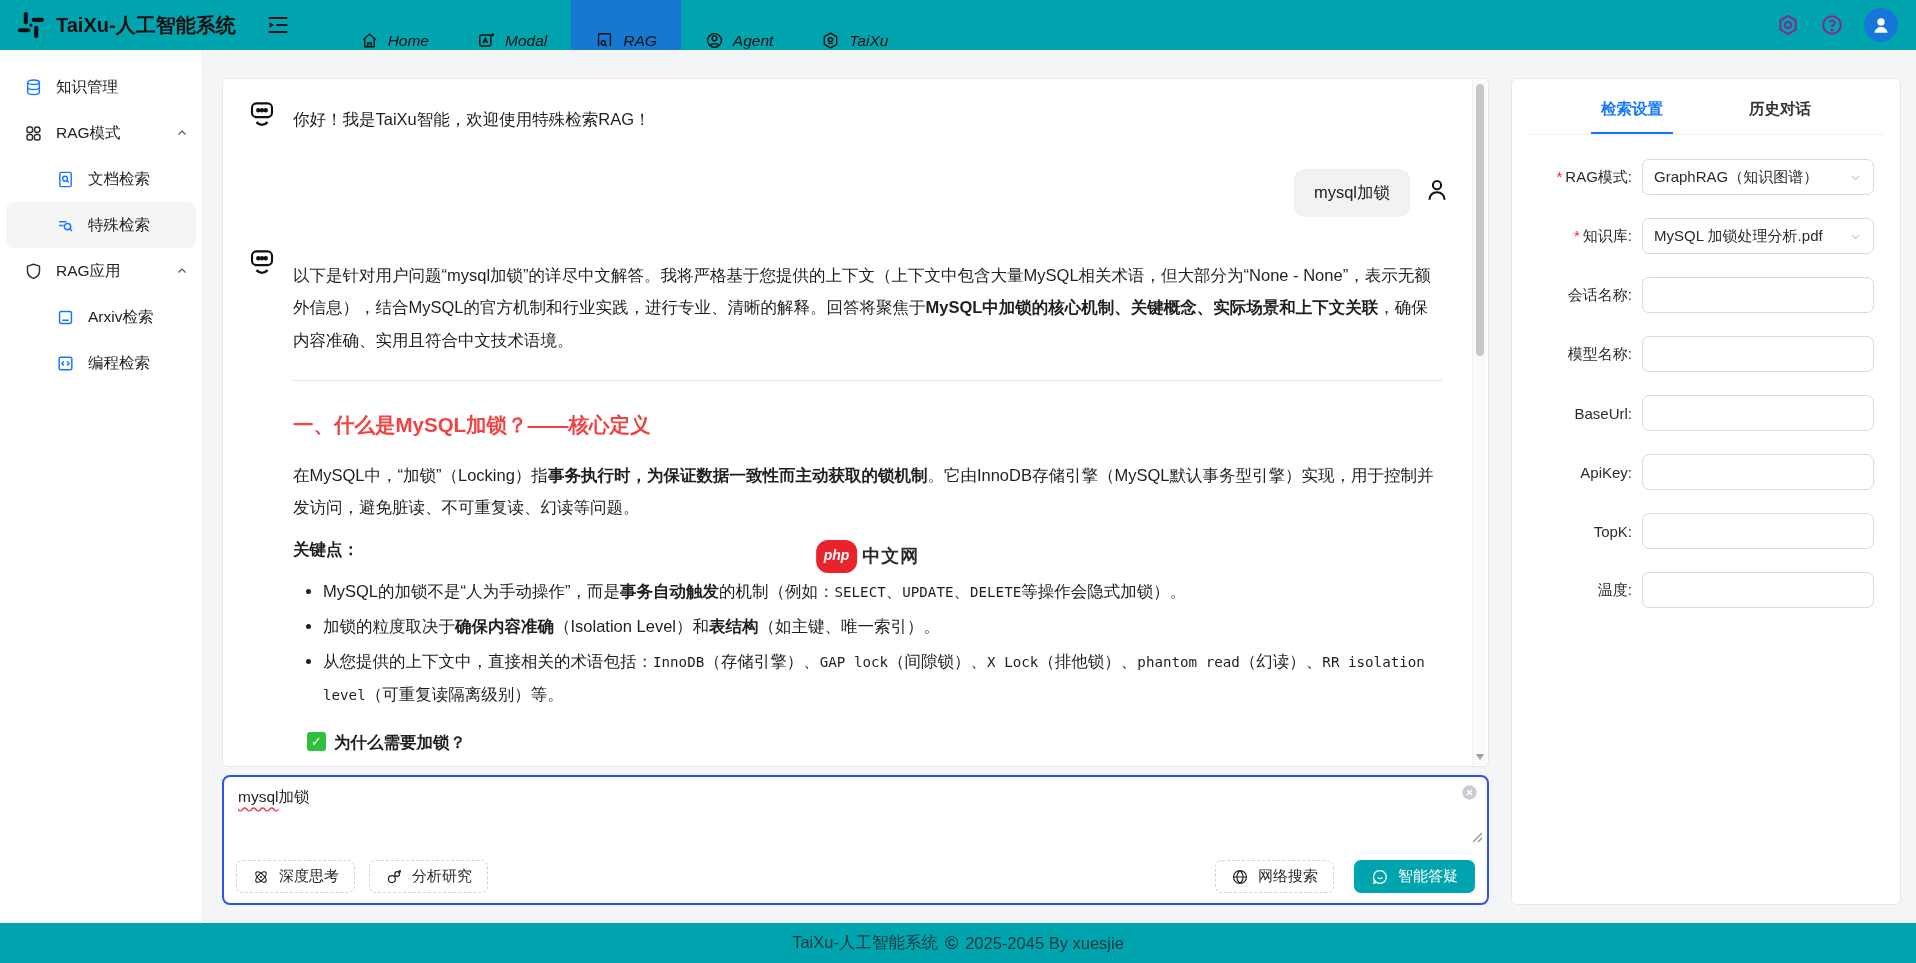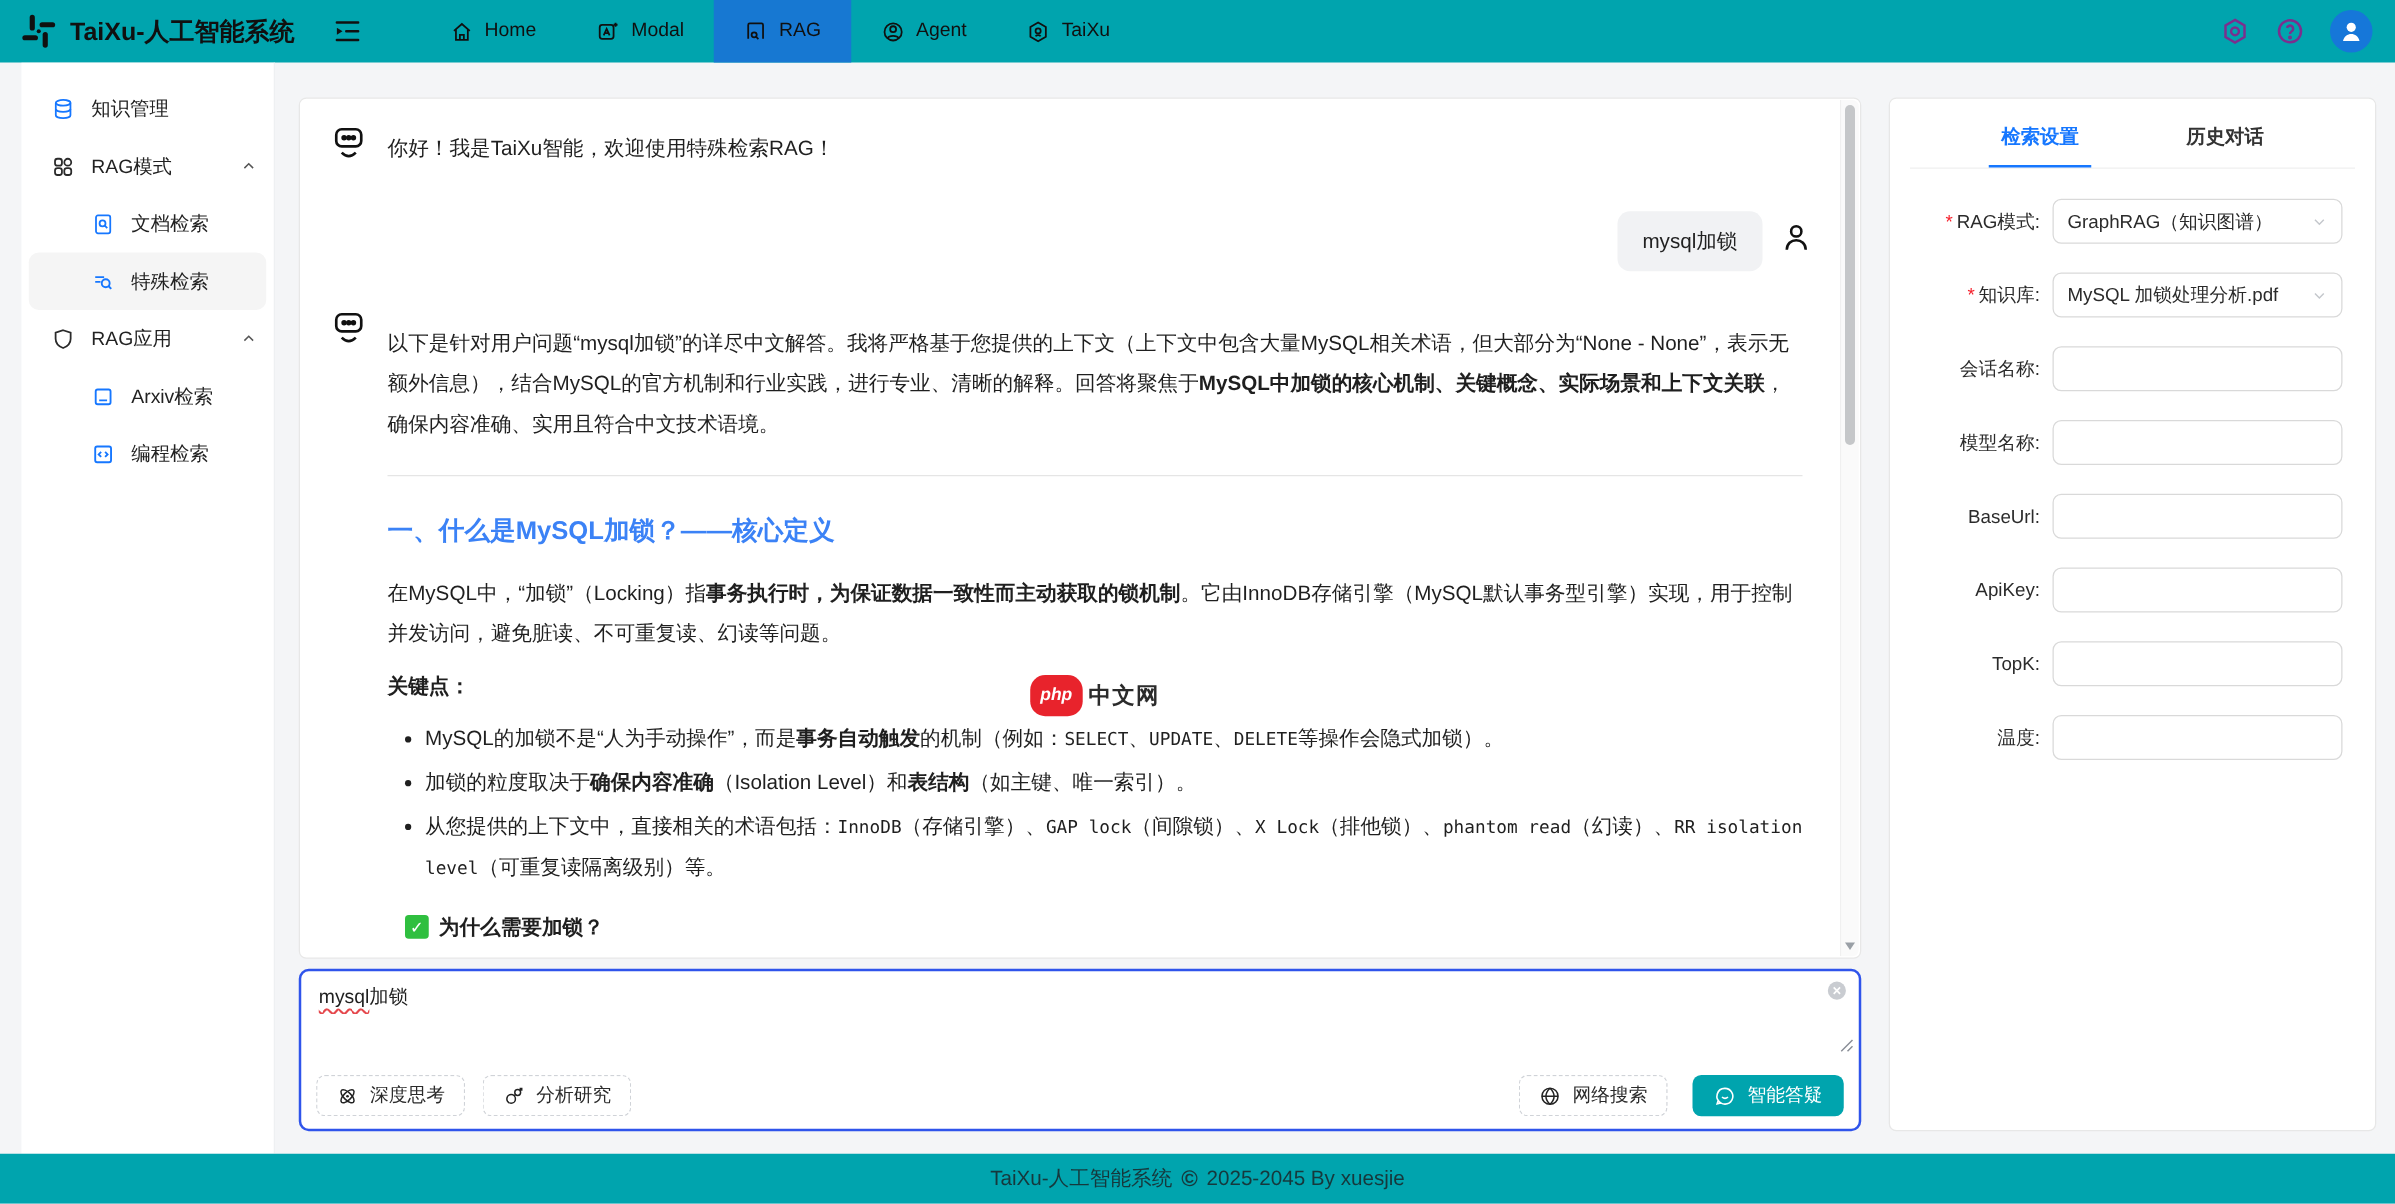--- a/index.html
+++ b/index.html
@@ -6,30 +6,30 @@
     font-family:"Liberation Sans","DejaVu Sans",sans-serif;color:#1f1f1f;background:#f4f5f7;}
   .app{display:flex;flex-direction:column;width:100%;height:100%;}
 
   
   .navbar{height:50px;min-height:50px;background:#00a4ae;display:flex;align-items:center;padding:0 18px 0 16px;}
   .brand{display:flex;align-items:center;gap:10px;margin-right:30px;}
   .brand .logo{width:30px;height:30px;display:inline-flex;}
   .app-title{font-size:20px;font-weight:700;color:#101010;white-space:nowrap;}
   .collapse-btn{width:24px;height:24px;margin-right:46px;display:inline-flex;cursor:pointer;}
   .nav-items{display:flex;align-items:stretch;height:50px;}
-  .nav-item{display:flex;align-items:center;gap:9px;padding:0 24px;font-size:15.5px;color:#101010;cursor:pointer;}
+  .nav-item{display:flex;align-items:flex-end;gap:9px;padding:0 24px;font-size:15.5px;color:#101010;cursor:pointer;font-style:italic;}
   .nav-item.active{background:#1778d2;}
   .nav-item svg{width:19px;height:19px;}
   .nav-right{margin-left:auto;display:flex;align-items:center;gap:20px;}
   .icon-btn{width:24px;height:24px;display:inline-flex;cursor:pointer;}
   .avatar{width:34px;height:34px;border-radius:50%;background:#1677d9;display:inline-flex;align-items:center;justify-content:center;cursor:pointer;}
   .avatar svg{width:22px;height:22px;}
 
   
-  .main-row{flex:1;display:flex;overflow:hidden;margin-left:17px;}
+  .main-row{flex:1;display:flex;overflow:hidden;}
   .sidebar{width:202px;min-width:202px;background:#fff;border-right:1px solid #eef0f2;padding-top:14px;}
   .side-item{height:46px;display:flex;align-items:center;gap:13px;padding:0 14px 0 24px;font-size:15.5px;color:#222;cursor:pointer;}
   .side-item.sub{padding-left:56px;}
   .side-item.active{background:#f5f5f5;border-radius:8px;margin:0 6px;padding-left:50px;}
   .side-item svg{width:19px;height:19px;flex:none;}
   .side-item .chev{margin-left:auto;width:12px;height:12px;color:#555;}
   .blue-ic{color:#1677ff;}
   .dark-ic{color:#2b2b2b;}
 
   .center-col{flex:1;display:flex;flex-direction:column;padding:28px 0 18px 19px;min-width:0;}
@@ -40,21 +40,21 @@
   .msg{display:flex;align-items:flex-start;}
   .msg.ai{margin-bottom:34px;}
   .msg.user{justify-content:flex-end;margin-bottom:30px;}
   .bot-avatar{width:30px;height:30px;margin-right:16px;flex:none;color:#111;}
   .user-avatar{width:26px;height:26px;margin-left:14px;margin-top:8px;flex:none;color:#111;}
   .plain-text{font-size:16.5px;line-height:1.95;padding-top:4px;}
   .bubble-user{background:#f1f2f4;border-radius:10px;padding:13px 20px;font-size:16.5px;color:#222;}
   .answer{flex:1;min-width:0;font-size:16.5px;line-height:1.95;padding-top:2px;margin-right:8px;}
   .answer p{margin:10px 0;}
   .answer hr{border:none;border-top:1px solid #e5e5e5;margin:24px 0;}
-  .answer h2{font-size:20.5px;font-weight:700;margin:18px 0 14px;color:#3b82f6;}
+  .answer h2{font-size:20.5px;font-weight:700;margin:18px 0 14px;color:#ef4444;}
   .bold{font-weight:700;}
   .code{font-family:"DejaVu Sans Mono","Liberation Mono",monospace;font-size:0.86em;}
   .kp-row{position:relative;height:34px;}
   .kp{font-weight:700;}
   .php-logo{position:absolute;left:50%;top:6px;transform:translateX(-50%);display:inline-flex;align-items:center;gap:5px;white-space:nowrap;}
   .php-pill{background:#e8232c;color:#fff;font-style:italic;font-weight:700;font-size:14px;padding:2px 8px 3px;border-radius:12px;}
   .php-cn{color:#2b2b2b;font-weight:800;font-size:18px;letter-spacing:1px;}
   .answer ul{margin:8px 0 14px;padding-left:30px;}
   .answer li{margin:3px 0;}
   .why{margin:16px 0 10px 14px;}

